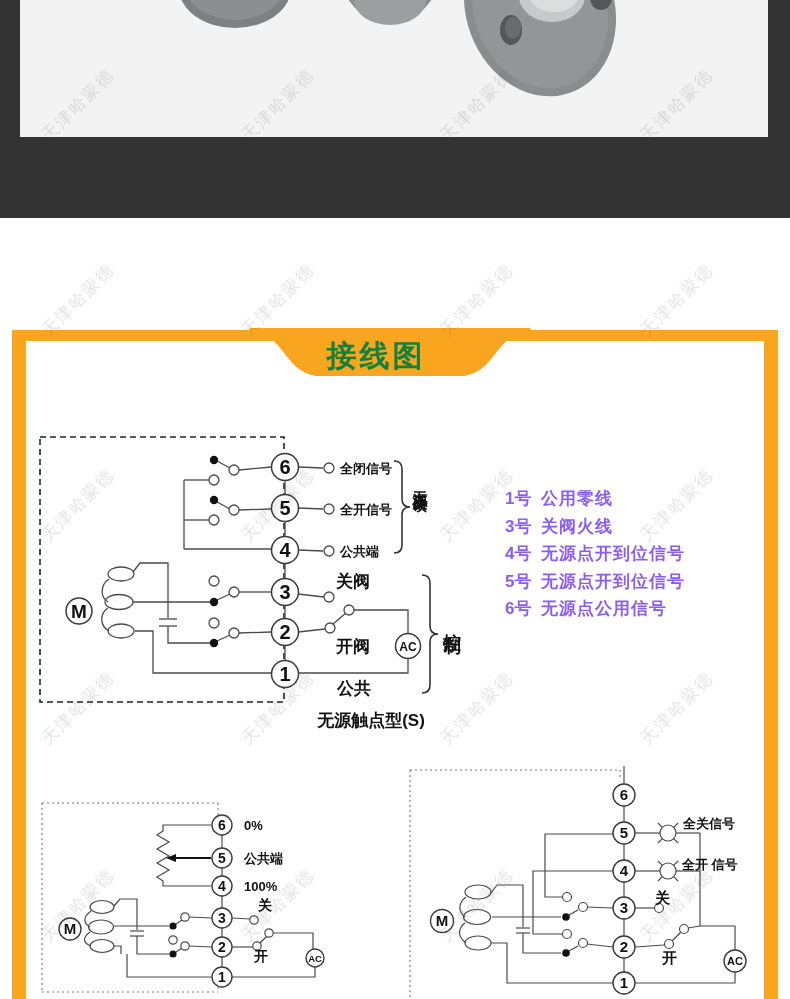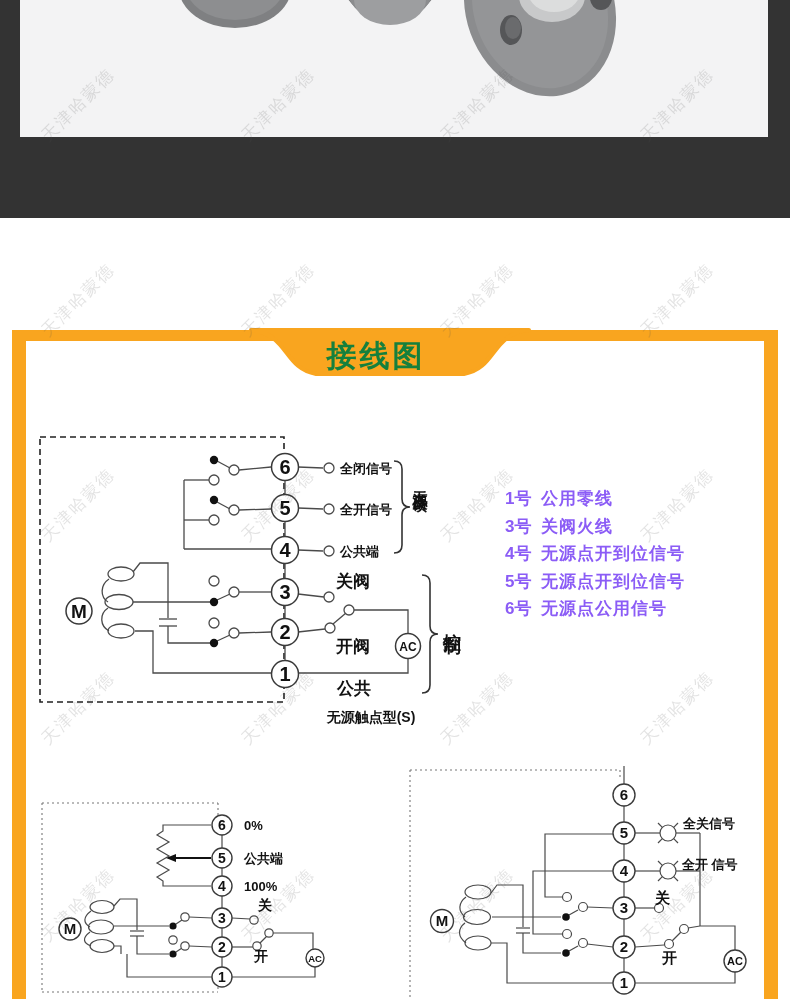--- a/index.html
+++ b/index.html
@@ -26,21 +26,21 @@
   .dg-br    { left:400px; top:762px; width:360px; height:237px; }
   svg text { font-family:"Liberation Sans", sans-serif; font-weight:bold; fill:#111; }
 
   
   .vtext { position:absolute; writing-mode:vertical-rl; text-orientation:upright;
            font-weight:bold; color:#111; }
   .vt-feedback { left:410px; top:479px; font-size:15px; letter-spacing:2px; }
   .vt-control  { left:440px; top:618px; font-size:18px; letter-spacing:3px; }
 
   .caption { position:absolute; left:296px; top:709px; width:150px; text-align:center;
-             font-size:14px; font-weight:bold; color:#111; }
+             font-size:17px; font-weight:bold; color:#111; }
 
   
   .tlist { position:absolute; left:505px; top:485px; }
   .tlist .row { display:flex; height:27.5px; align-items:center;
                 font-size:17px; font-weight:bold; color:#8b5cf6; }
   .tlist .no { width:36px; }
   .tlist .desc { margin-left:0; letter-spacing:1px; }
 
   
   .wm { position:absolute; transform:translate(-50%,-50%) rotate(-45deg);

